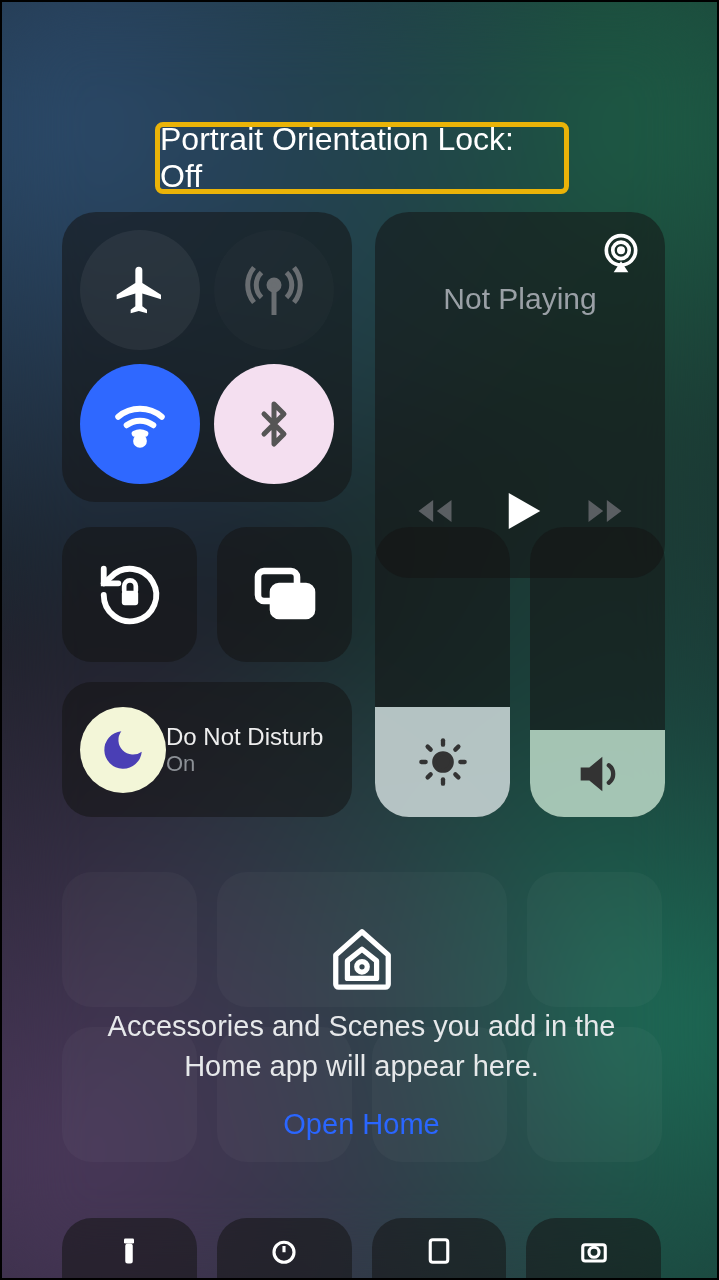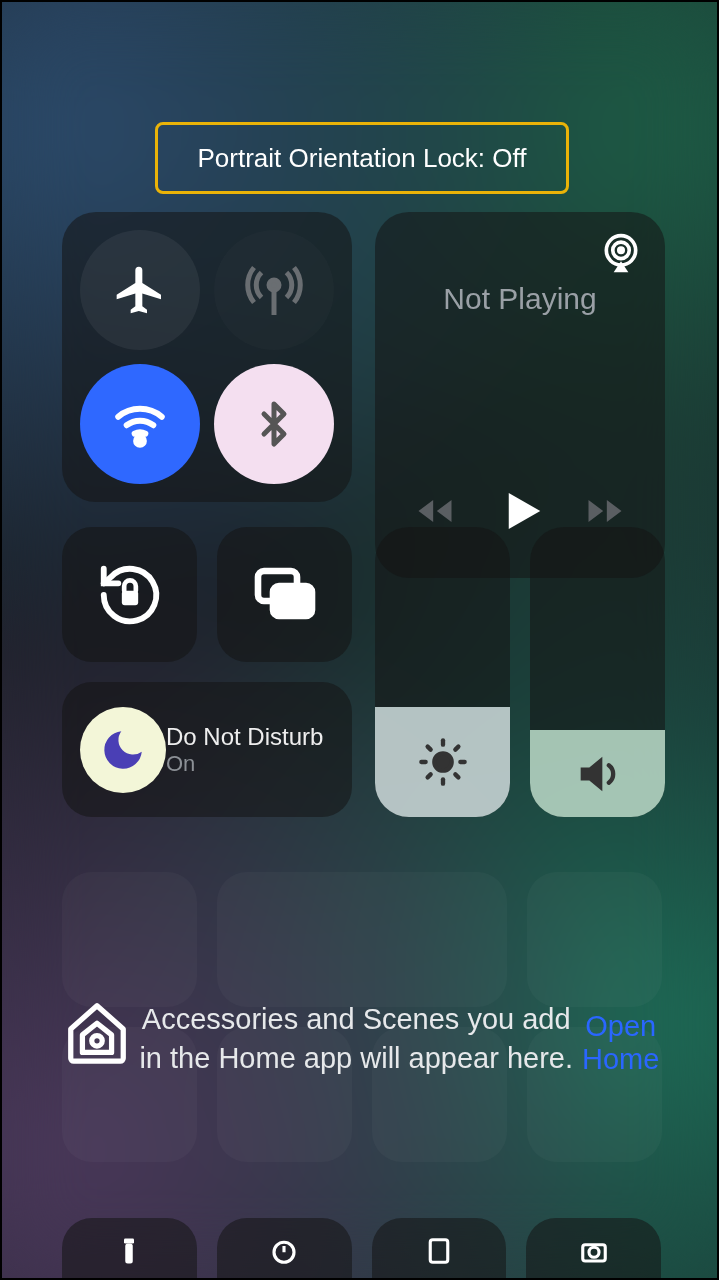--- a/index.html
+++ b/index.html
@@ -13,24 +13,24 @@
       #1a1f26;
     position: relative;
     border: 2px solid #000;
   }
   .blur-overlay { position:absolute; inset:0; backdrop-filter: blur(40px); }
 
   .status-highlight {
     position: absolute;
     left: 153px; top: 120px;
     width: 414px; height: 72px;
-    border: 3px solid #eab308;
+    border: 5px solid #eab308;
     border-radius: 8px;
     display:flex; align-items:center; justify-content:center;
-    color:#fff; font-size:26px; font-weight:400;
+    color:#fff; font-size:32px; font-weight:400;
   }
 
   .tile, .media-tile, .small-tile, .wide-tile, .slider-tile {
     position:absolute;
     background: rgba(20,20,20,0.55);
     border-radius: 34px;
   }
 
   .connectivity-tile { left:60px; top:210px; width:290px; height:290px; }
   .media-tile       { left:373px; top:210px; width:290px; height:366px; }
@@ -53,21 +53,21 @@
   .slider-fill { position:absolute; left:0; right:0; bottom:0; background: rgba(220,235,235,0.8); display:flex; align-items:center; justify-content:center;}
   .brightness-tile .slider-fill { height:38%; }
   .volume-tile .slider-fill     { height:30%; background: rgba(200,235,215,0.8);}
 
   .dnd-circle { width:86px; height:86px; border-radius:50%; background:#f3f6d8; display:flex; align-items:center; justify-content:center;}
   .dnd-text { color:#eee; font-size:24px; line-height:1.15; font-weight:500;}
   .dnd-sub  { color:#8c9096; font-size:22px; font-weight:400;}
 
   .home-area {
     position:absolute; left:60px; right:56px; top:870px; height:320px;
-    display:flex; flex-direction:row; align-items:center; justify-content:center;
+    display:flex; flex-direction:column; align-items:center; justify-content:center;
     text-align:center; color:#e6e8ea;
   }
   .home-tiles-bg { position:absolute; inset:0; }
   .home-tiles-bg .ghost { position:absolute; background:rgba(255,255,255,0.03); border-radius:30px; height:135px; }
   .g1{left:0;top:0;width:135px;} .g2{left:155px;top:0;width:290px;} .g3{left:465px;top:0;width:135px;}
   .g4{left:0;top:155px;width:135px;} .g5{left:155px;top:155px;width:135px;} .g6{left:310px;top:155px;width:135px;} .g7{left:465px;top:155px;width:135px;}
   .home-msg { font-size:29px; line-height:1.35; max-width:560px; z-index:2; margin-top:14px;}
   .home-link { color:#2a66ff; font-size:29px; margin-top:22px; z-index:2; font-weight:500;}
 
   .bottom-row { position:absolute; left:60px; right:56px; bottom:0; height:60px; display:flex; gap:20px;}

